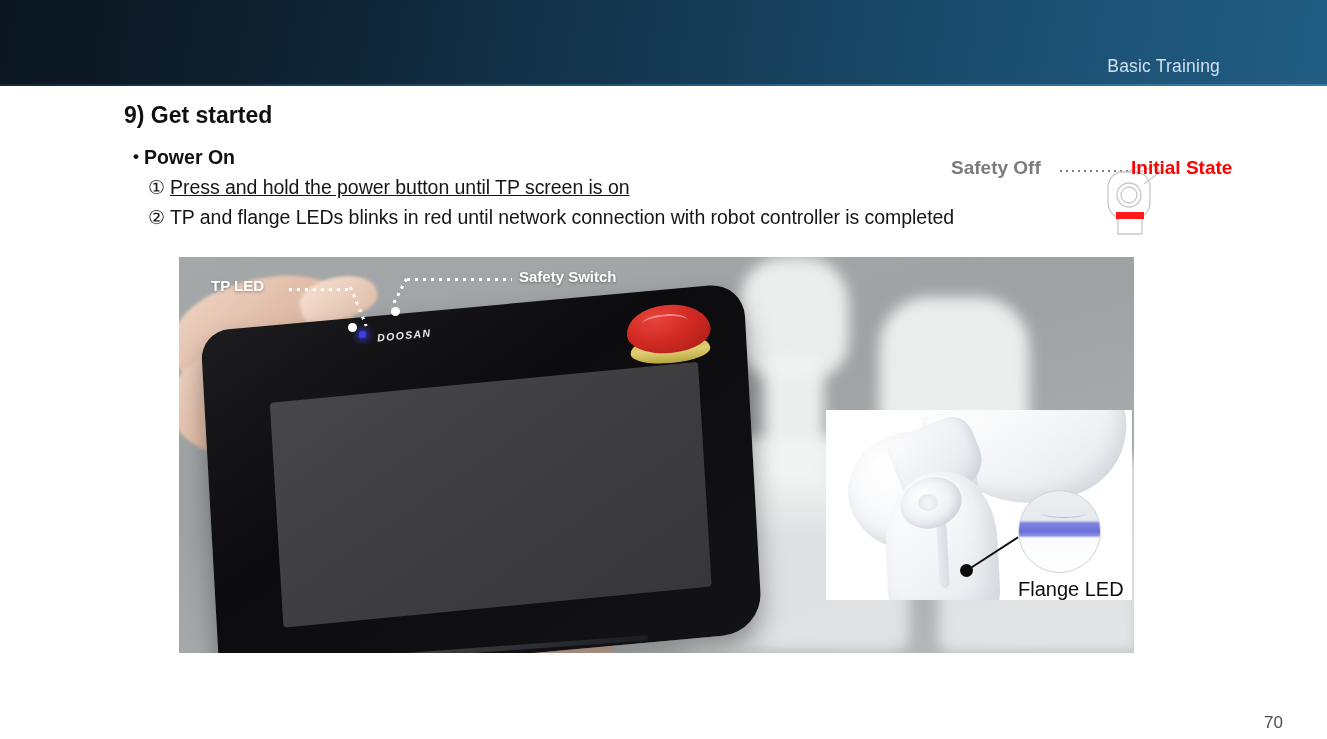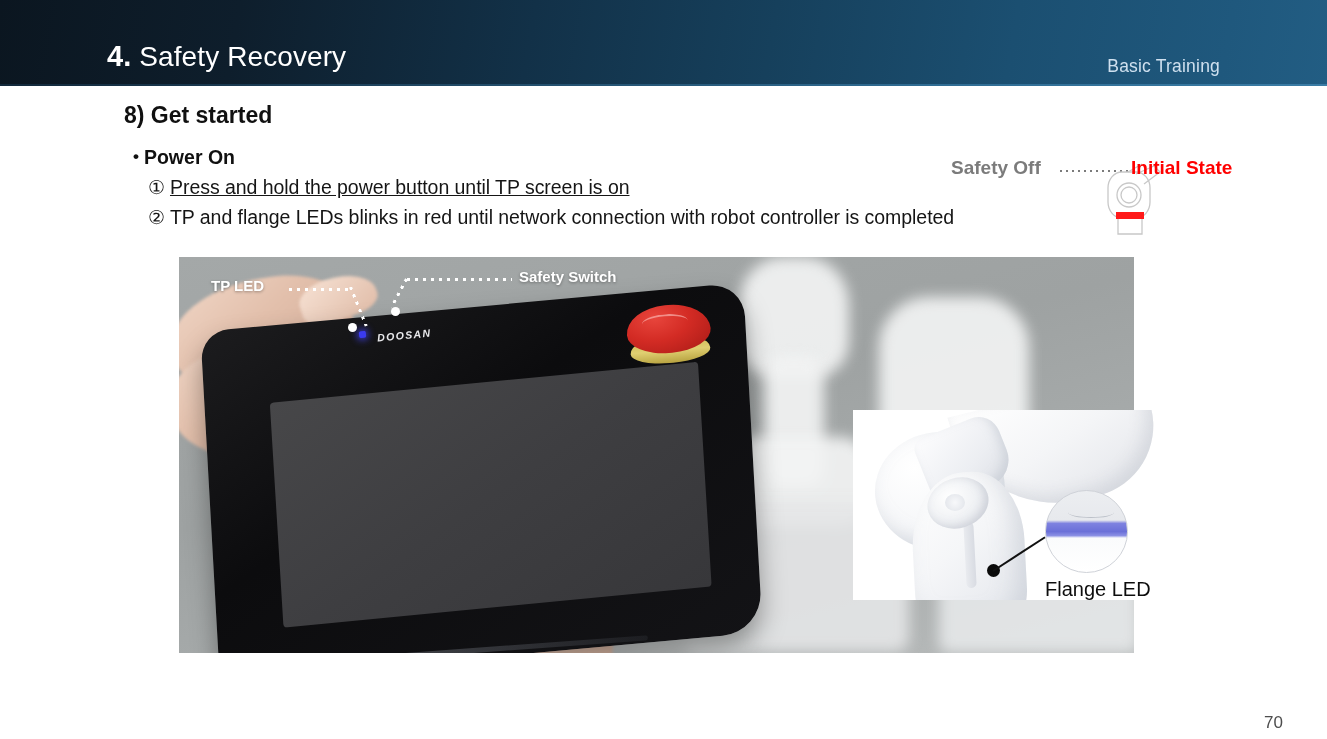--- a/index.html
+++ b/index.html
@@ -308,21 +308,20 @@
   #ed-ps    { left: 212px; top: 50px; }
 
   
   #inset {
     position: absolute;
     left: 826px; top: 410px;
     width: 306px; height: 190px;
     background: #ffffff;
     overflow: hidden;
     z-index: 14;
-    margin-left: 27px;
   }
   .arm-part { position: absolute; }
   #arm-upper {
     left: 105px; top: -18px;
     width: 200px; height: 112px;
     background: linear-gradient(160deg, #ffffff 0%, #f4f5f7 48%, #e2e4e9 100%);
     border-radius: 0 0 90px 140px;
     transform: rotate(-14deg);
     box-shadow: inset -6px -8px 16px rgba(190,195,205,0.45);
   }
@@ -434,28 +433,24 @@
     position: absolute;
     right: 44px; bottom: 6px;
     font-size: 17px;
     color: #4d4d4d;
   }
 </style>
 </head>
 <body>
 
 <div id="header-bar">
-  <div id="header-title">
-    <span class="num">4.</span>
-    <span class="txt">Safety Recovery</span>
-  </div>
   <div id="header-subtitle">Basic Training</div>
 </div>
 
-<div id="section-heading">8) Get started</div>
+<div id="section-heading">9) Get started</div>
 
 <div id="bullet-power-on">
   <span class="dot">•</span><span>Power On</span>
 </div>
 
 <div class="step-line" id="step-1">
   <span class="cnum">①</span><span>Press and hold the power button until TP screen is on</span>
 </div>
 <div class="step-line" id="step-2">
   <span class="cnum">②</span><span>TP and flange LEDs blinks in red until network connection with robot controller is completed</span>

